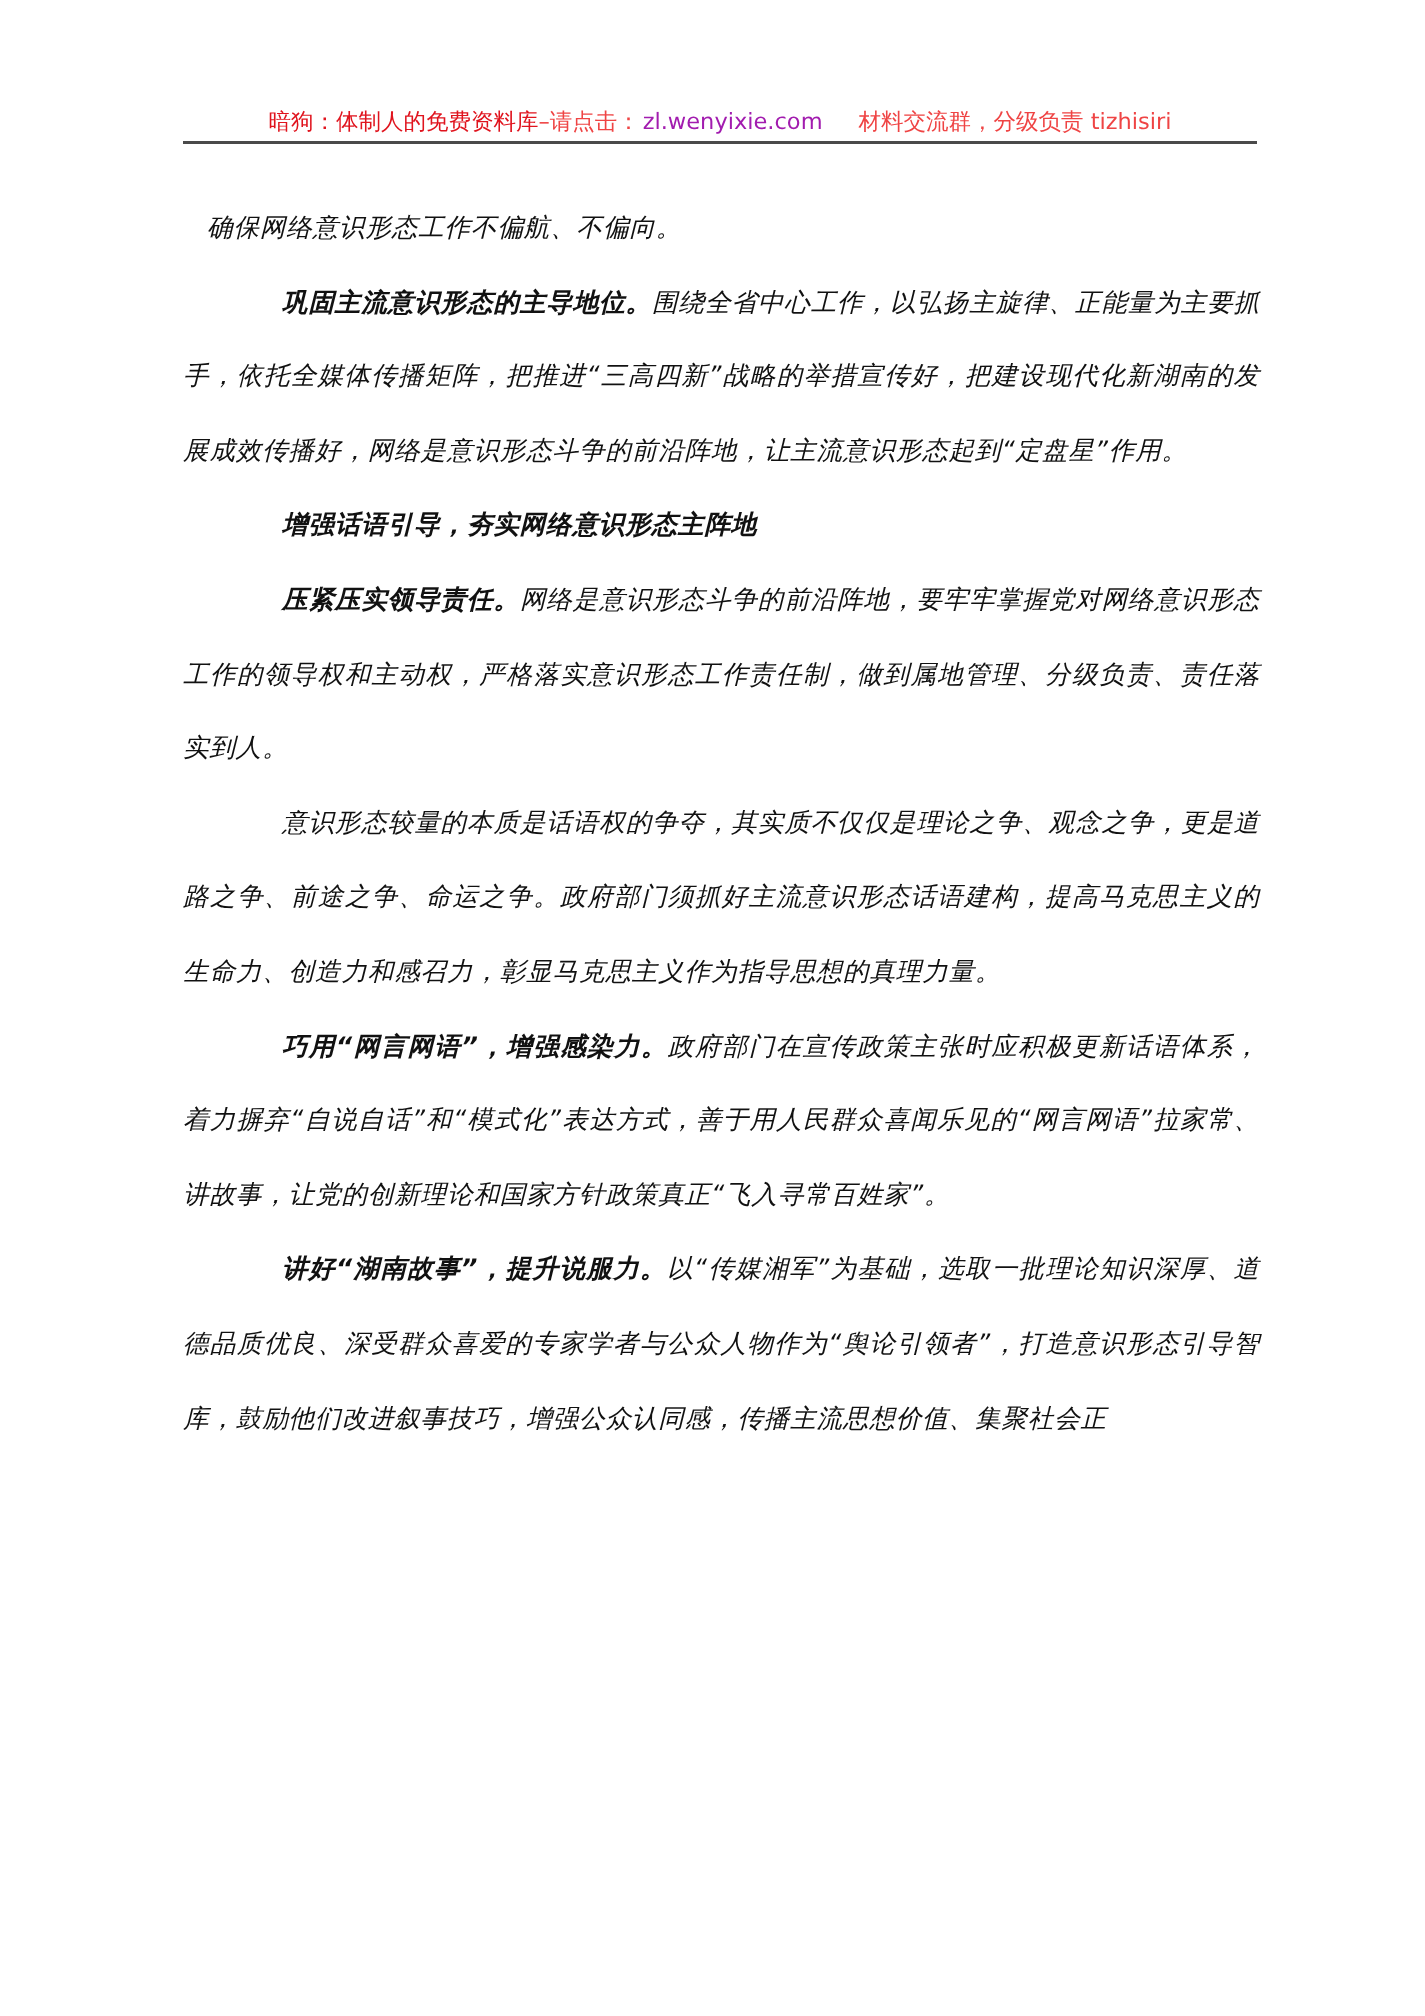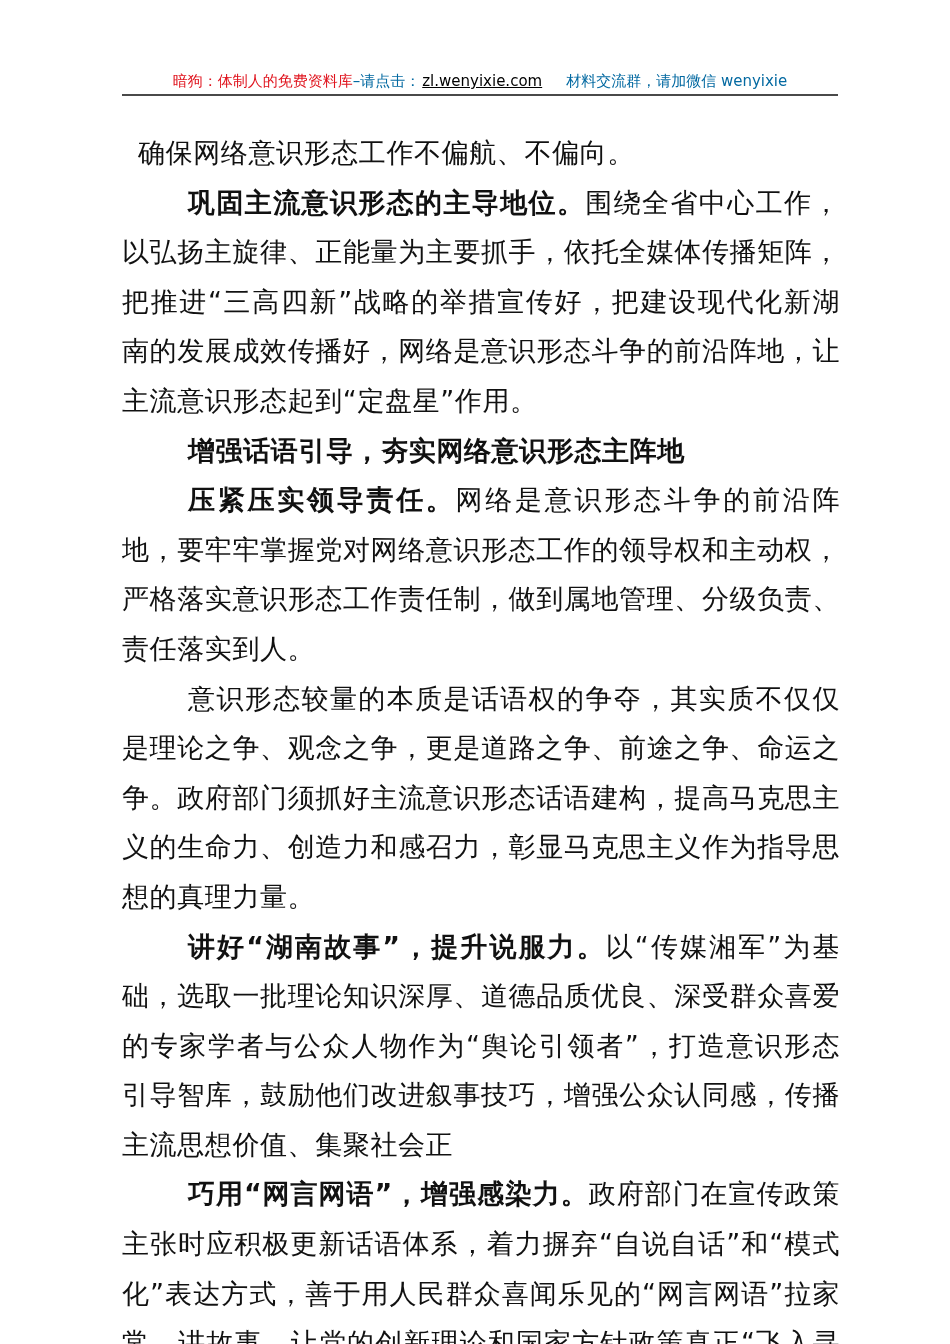--- a/index.html
+++ b/index.html
@@ -2,50 +2,50 @@
 <html><head>
 <meta charset="utf-8">
 <style>
   html, body { margin: 0; padding: 0; background: #ffffff; }
   body { width: 950px; height: 1344px; position: relative; overflow: hidden;
          font-family: "DejaVu Sans", "Liberation Sans", sans-serif; color: #111; }
   .header { position: absolute; left: 122px; top: 68px; width: 716px; height: 26px;
             border-bottom: 2px solid #4a4a4a; font-size: 15px; line-height: 26px;
             text-align: center; white-space: nowrap; }
   .header .red { color: #e0141e; }
-  .header .dark { color: #0369a1; }
-  .header .link { color: #000000; text-decoration: underline; margin: 0 2px; }
+  .header .dark { color: #ef4444; }
+  .header .link { color: #a21caf; margin: 0 2px; }
   .header .gap { display: inline-block; width: 22px; }
   .page { position: absolute; left: 122px; top: 128px; width: 718px; }
-  .p { font-size: 27px; line-height: 49.6px; text-align: justify; letter-spacing: 0.6px; margin: 0; }
+  .p { font-size: 17px; line-height: 49.6px; text-align: justify; letter-spacing: 0.6px; margin: 0; font-style: italic; }
   .indent { text-indent: 50px; }
   .b { font-weight: bold; margin-left: 16px; }
 </style>
 </head>
 <body>
 
 <div class="header">
-  <span class="red">暗狗：体制人的免费资料库</span><span class="dark">–请点击：</span><span class="link">zl.wenyixie.com</span><span class="gap"></span><span class="dark">材料交流群，请加微信 wenyixie</span>
+  <span class="red">暗狗：体制人的免费资料库</span><span class="dark">–请点击：</span><span class="link">zl.wenyixie.com</span><span class="gap"></span><span class="dark">材料交流群，分级负责 tizhisiri</span>
 </div>
 
 <div class="page">
   <p class="p">
     <span class="b"></span><span>确保网络意识形态工作不偏航、不偏向。</span>
   </p>
   <p class="p indent">
     <span class="b">巩固主流意识形态的主导地位。</span><span>围绕全省中心工作，以弘扬主旋律、正能量为主要抓手，依托全媒体传播矩阵，把推进“三高四新”战略的举措宣传好，把建设现代化新湖南的发展成效传播好，网络是意识形态斗争的前沿阵地，让主流意识形态起到“定盘星”作用。</span>
   </p>
   <p class="p indent">
     <span class="b">增强话语引导，夯实网络意识形态主阵地</span><span></span>
   </p>
   <p class="p indent">
     <span class="b">压紧压实领导责任。</span><span>网络是意识形态斗争的前沿阵地，要牢牢掌握党对网络意识形态工作的领导权和主动权，严格落实意识形态工作责任制，做到属地管理、分级负责、责任落实到人。</span>
   </p>
   <p class="p indent">
     <span class="b"></span><span>意识形态较量的本质是话语权的争夺，其实质不仅仅是理论之争、观念之争，更是道路之争、前途之争、命运之争。政府部门须抓好主流意识形态话语建构，提高马克思主义的生命力、创造力和感召力，彰显马克思主义作为指导思想的真理力量。</span>
   </p>
   <p class="p indent">
-    <span class="b">讲好“湖南故事”，提升说服力。</span><span>以“传媒湘军”为基础，选取一批理论知识深厚、道德品质优良、深受群众喜爱的专家学者与公众人物作为“舆论引领者”，打造意识形态引导智库，鼓励他们改进叙事技巧，增强公众认同感，传播主流思想价值、集聚社会正</span>
+    <span class="b">巧用“网言网语”，增强感染力。</span><span>政府部门在宣传政策主张时应积极更新话语体系，着力摒弃“自说自话”和“模式化”表达方式，善于用人民群众喜闻乐见的“网言网语”拉家常、讲故事，让党的创新理论和国家方针政策真正“飞入寻常百姓家”。</span>
   </p>
   <p class="p indent">
-    <span class="b">巧用“网言网语”，增强感染力。</span><span>政府部门在宣传政策主张时应积极更新话语体系，着力摒弃“自说自话”和“模式化”表达方式，善于用人民群众喜闻乐见的“网言网语”拉家常、讲故事，让党的创新理论和国家方针政策真正“飞入寻常百姓家”。</span>
+    <span class="b">讲好“湖南故事”，提升说服力。</span><span>以“传媒湘军”为基础，选取一批理论知识深厚、道德品质优良、深受群众喜爱的专家学者与公众人物作为“舆论引领者”，打造意识形态引导智库，鼓励他们改进叙事技巧，增强公众认同感，传播主流思想价值、集聚社会正</span>
   </p>
 </div>
 
 </body></html>

